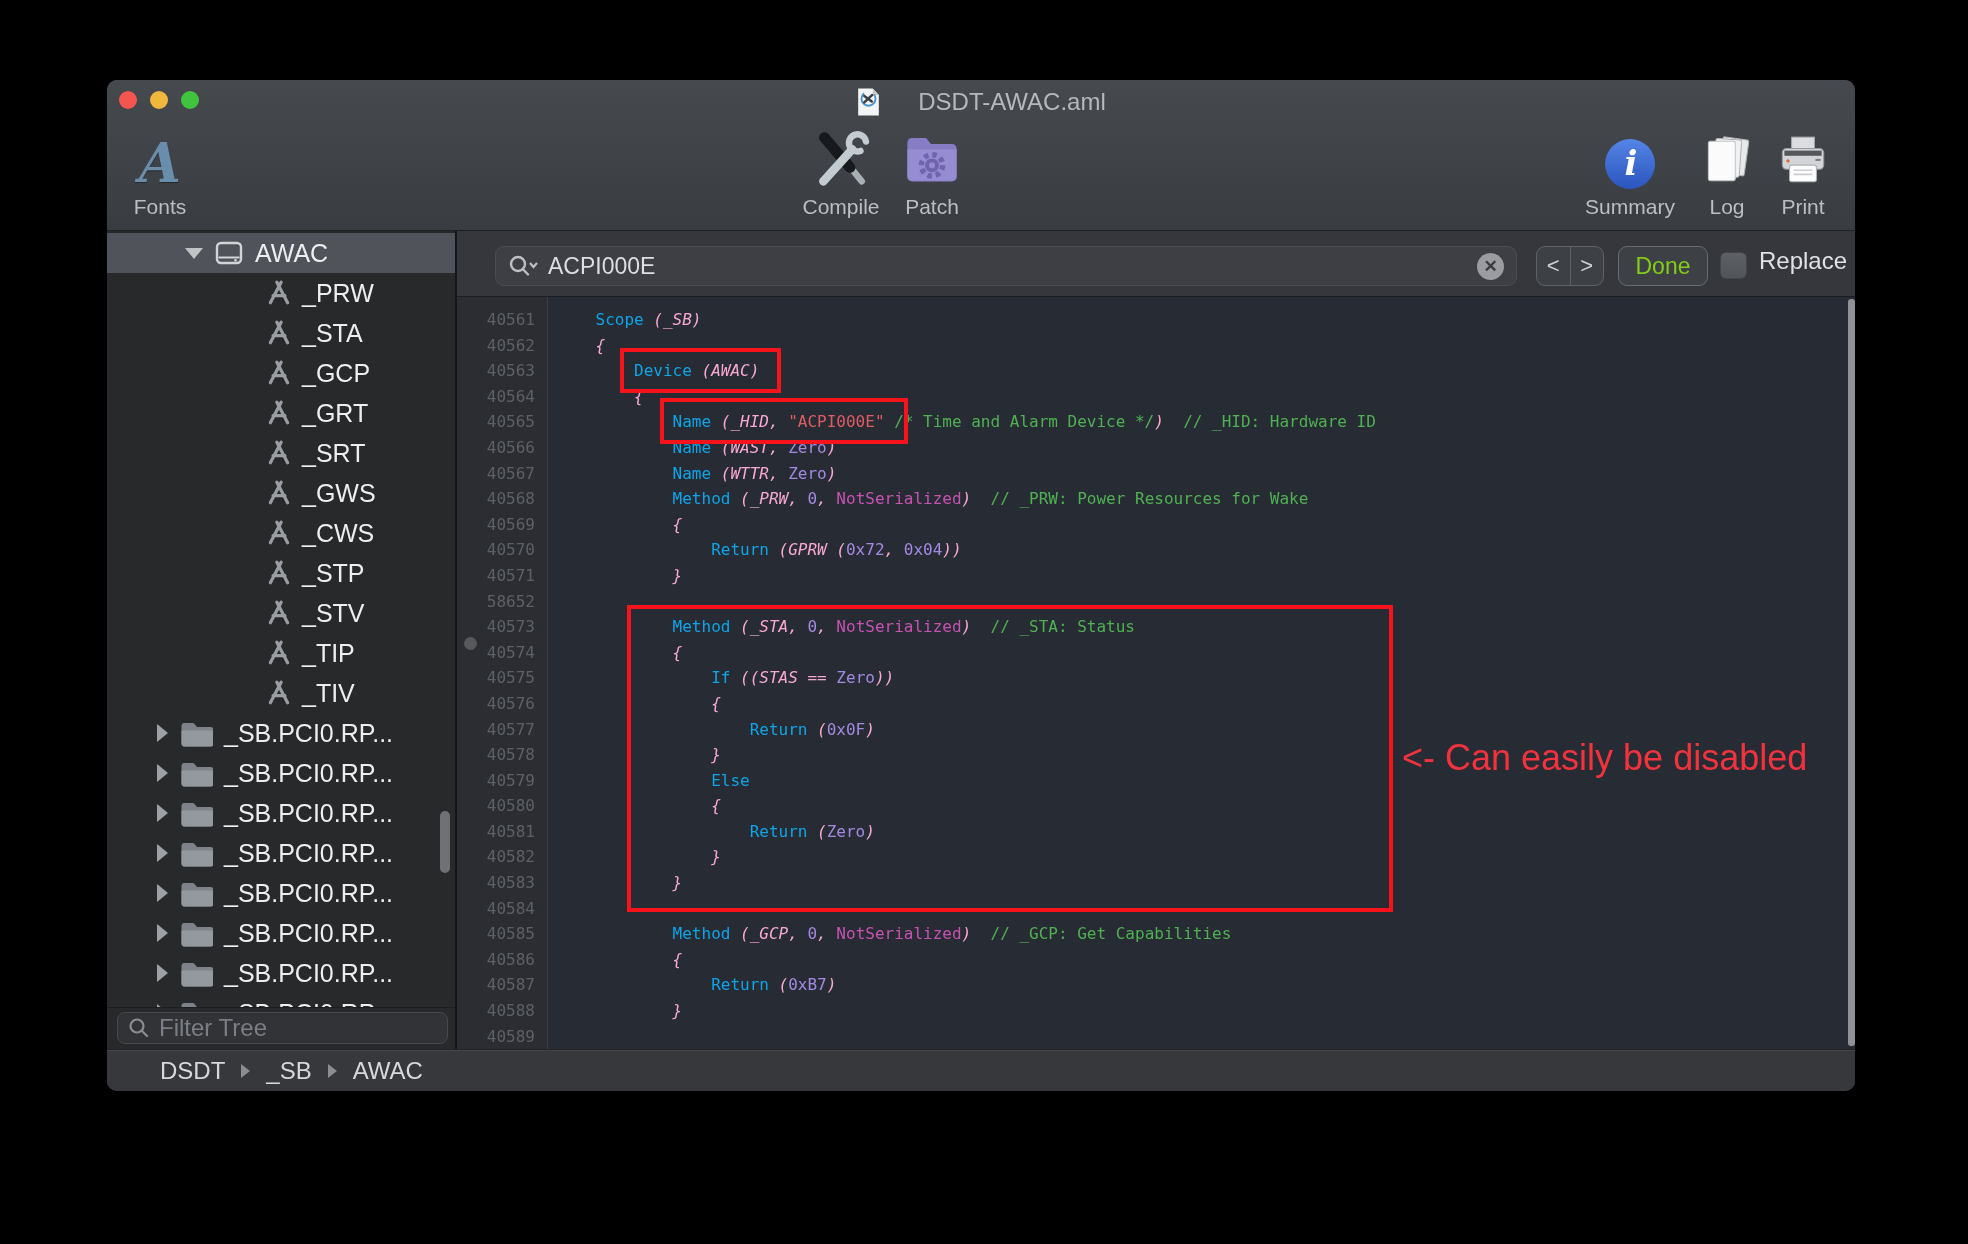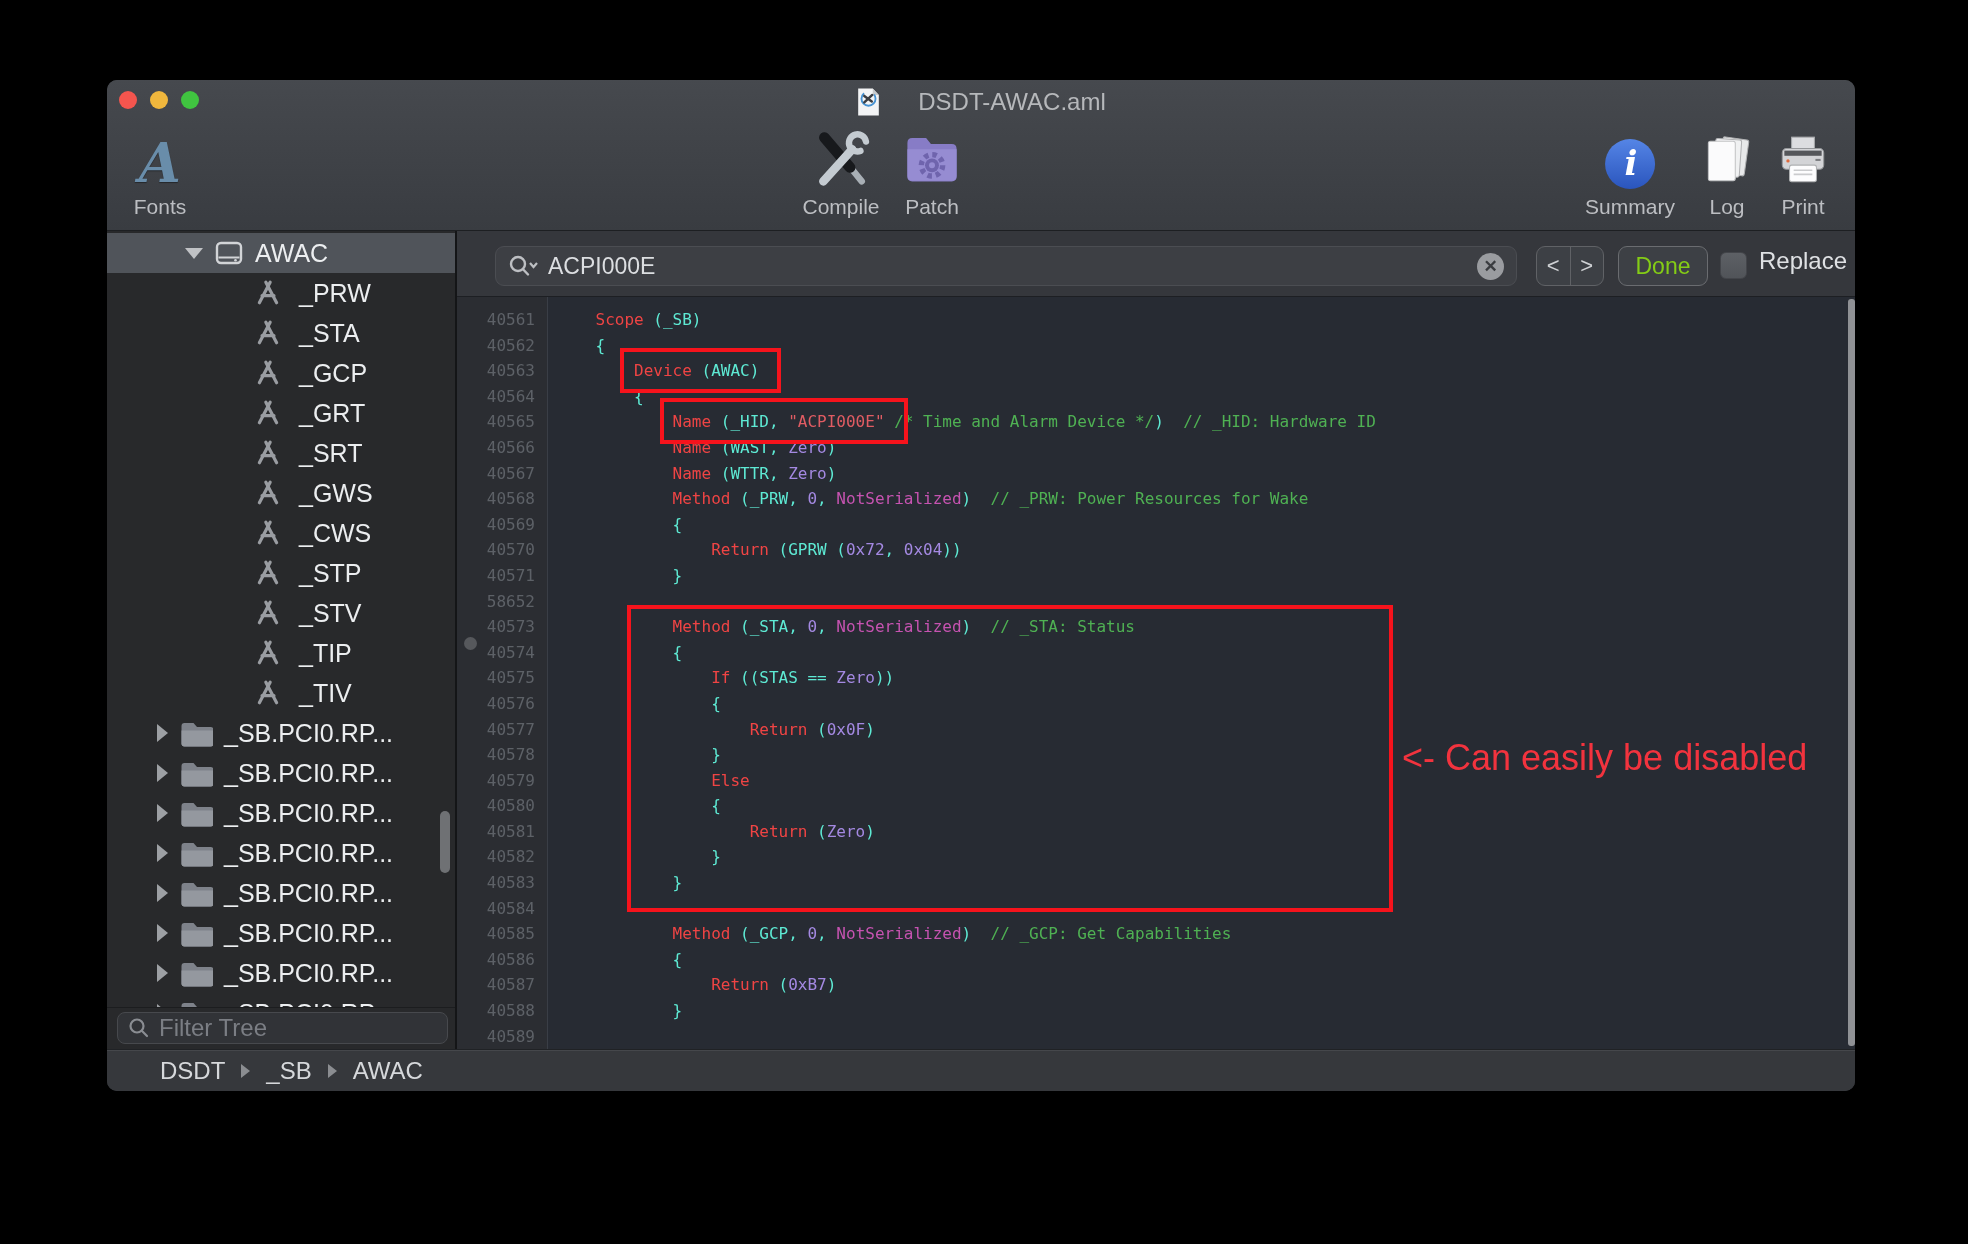--- a/index.html
+++ b/index.html
@@ -25,21 +25,21 @@
            font-size:54px;line-height:56px;color:#698daa;
            text-shadow:0 1px 1px rgba(0,0,0,.4);}
   
   .main{position:absolute;left:0;top:151px;right:0;height:819px;display:flex;}
   .sidebar{position:relative;width:348px;background:#28292b;flex:none;}
   .tree{position:absolute;left:0;top:0;right:0;height:777px;overflow:hidden;}
   .trow{position:absolute;left:0;right:0;height:40px;display:flex;align-items:center;
         font-size:25px;color:#eceef0;white-space:nowrap;}
   .trow.selected{background:#50545a;}
   .trow.root{padding-left:78px;gap:11px;}
-  .trow.method{padding-left:146px;gap:16px;}
+  .trow.method{padding-left:146px;gap:8px;margin-left:11px;}
   .trow.folder{padding-left:50px;gap:11px;}
   .disc{width:0;height:0;flex:none;}
   .disc.down{border-left:9px solid transparent;border-right:9px solid transparent;
              border-top:11px solid #c0c2c5;}
   .disc.right{border-top:9px solid transparent;border-bottom:9px solid transparent;
               border-left:11px solid #9da0a4;}
   .tico{flex:none;display:flex;align-items:center;}
   .side-scroll{position:absolute;right:5px;top:580px;width:10px;height:62px;
                border-radius:5px;background:#6f7174;}
   .filterbar{position:absolute;left:0;right:0;bottom:0;height:42px;border-top:1px solid #1c1d1f;}
@@ -73,21 +73,21 @@
   .replacelabel{position:absolute;left:1302px;top:16px;font-size:24px;color:#dfe1e4;}
   .codearea{position:relative;flex:1;background:#272b33;overflow:hidden;}
   .gutterbg{position:absolute;left:0;top:0;bottom:0;width:90px;background:#2b2d32;
             border-right:1px solid #3a3e46;}
   .codelines{position:absolute;left:0;top:10px;right:0;
              font-family:"DejaVu Sans Mono",monospace;font-size:16px;line-height:25.6px;}
   .cl{display:flex;height:25.6px;white-space:pre;}
   .ln{width:90px;flex:none;text-align:right;padding-right:12px;box-sizing:border-box;
       color:#5d6167;}
   .ct{padding-left:10px;}
-  .tk-k{color:#ef4444;} .tk-p{color:#5eead4;} .tk-s{color:#e05c63;}
+  .tk-k{color:#0ea5e9;} .tk-p{color:#f9a8d4;font-style:italic;} .tk-s{color:#e05c63;}
   .tk-c{color:#4fb153;} .tk-n{color:#a489e2;text-align:center;} .tk-z{color:#c653b1;}
   .redbox{position:absolute;border:4px solid #f6131c;z-index:6;}
   .annotation{position:absolute;z-index:7;font-size:36px;color:#f2333e;white-space:nowrap;}
   .edit-scroll{position:absolute;right:0;top:2px;bottom:4px;width:7px;border-radius:3px;
                background:#8f9195;}
   
   .statusbar{position:absolute;left:0;right:0;bottom:0;height:41px;background:#36383c;
              border-top:1px solid #202225;box-shadow:inset 0 1px 0 #45474b;
              display:flex;align-items:center;padding-left:53px;gap:16px;}
   .crumb{font-size:24px;color:#d6d8db;}

